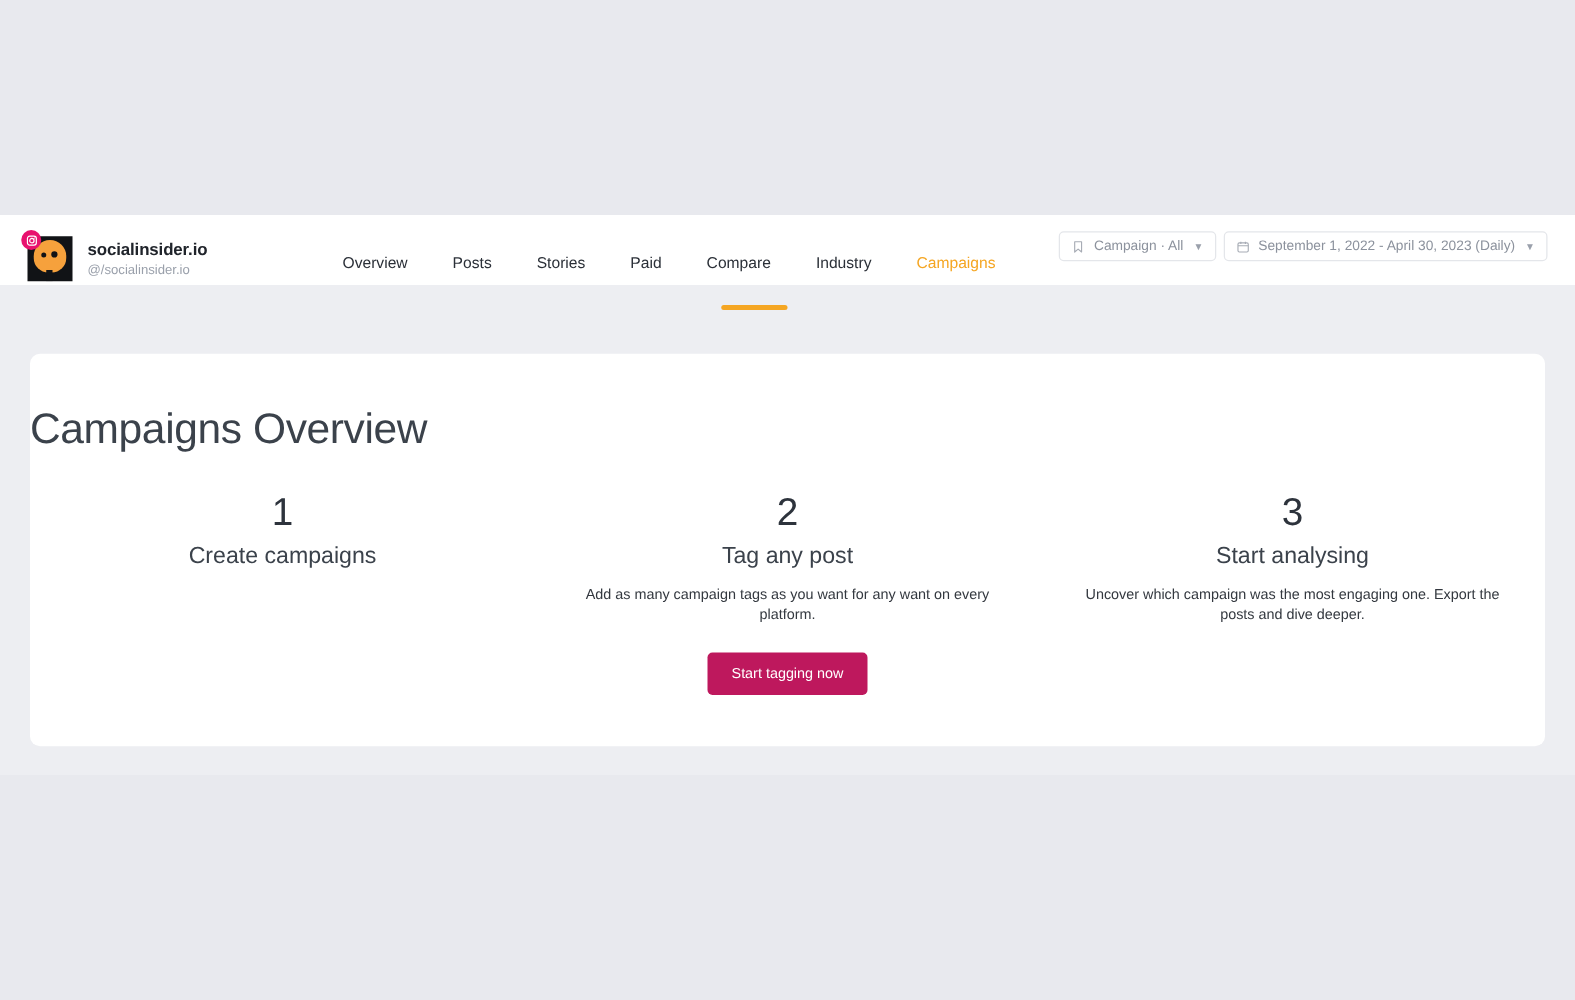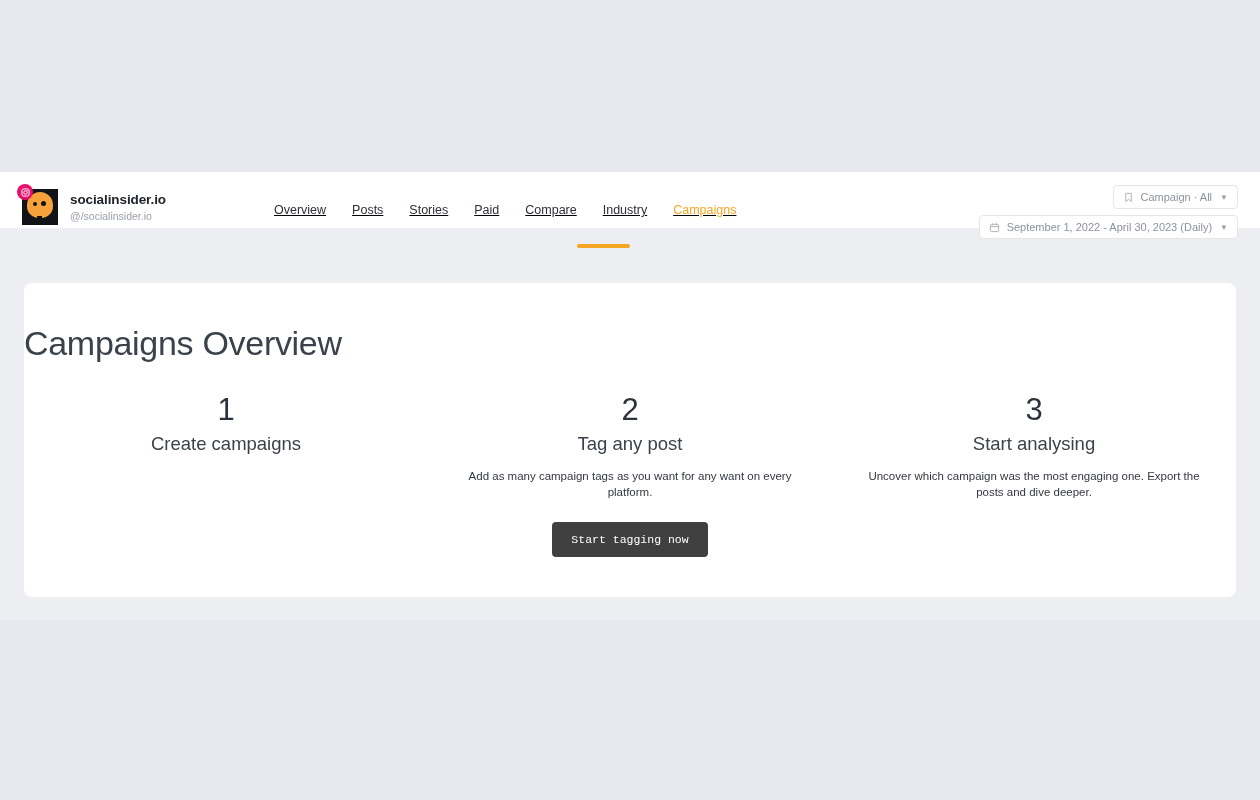--- a/index.html
+++ b/index.html
@@ -115,22 +115,21 @@
     margin-top: 5px;
   }
 
   
   .nav {
     position: absolute;
     left: 274px;
     top: 31px;
     display: flex;
     align-items: flex-end;
-    gap: 0px;
-    text-decoration: underline;
+    gap: 10px;
   }
   .nav-item {
     position: relative;
     font-size: 12.5px;
     color: #2b3038;
     padding: 0 13px;
     cursor: pointer;
     white-space: nowrap;
   }
   .nav-item:first-child { padding-left: 0; }
@@ -144,21 +143,21 @@
     border-radius: 2px;
     background: #f5a623;
   }
 
   
   .controls {
     position: absolute;
     right: 22px;
     top: 13px;
     display: flex;
-    flex-direction: column;
+    flex-direction: row;
     align-items: flex-end;
     gap: 6px;
   }
   .pill {
     display: flex;
     align-items: center;
     gap: 7px;
     border: 1px solid #e4e6ea;
     border-radius: 4px;
     background: #fff;
@@ -225,28 +224,28 @@
     margin-left: auto;
     margin-right: auto;
   }
 
   .cta-wrap {
     text-align: center;
     margin-top: 22px;
   }
   .cta {
     display: inline-block;
-    background: #404040;
+    background: #be185d;
     color: #ffffff;
     font-size: 11.5px;
     border: none;
     border-radius: 4px;
     padding: 11px 19px;
     cursor: pointer;
-    font-family: Liberation Mono, monospace;
+    font-family: Liberation Sans, sans-serif;
   }
 </style>
 </head>
 <body>
 
 <div class="app">
 
   <div class="header">
 
     <div class="profile">

